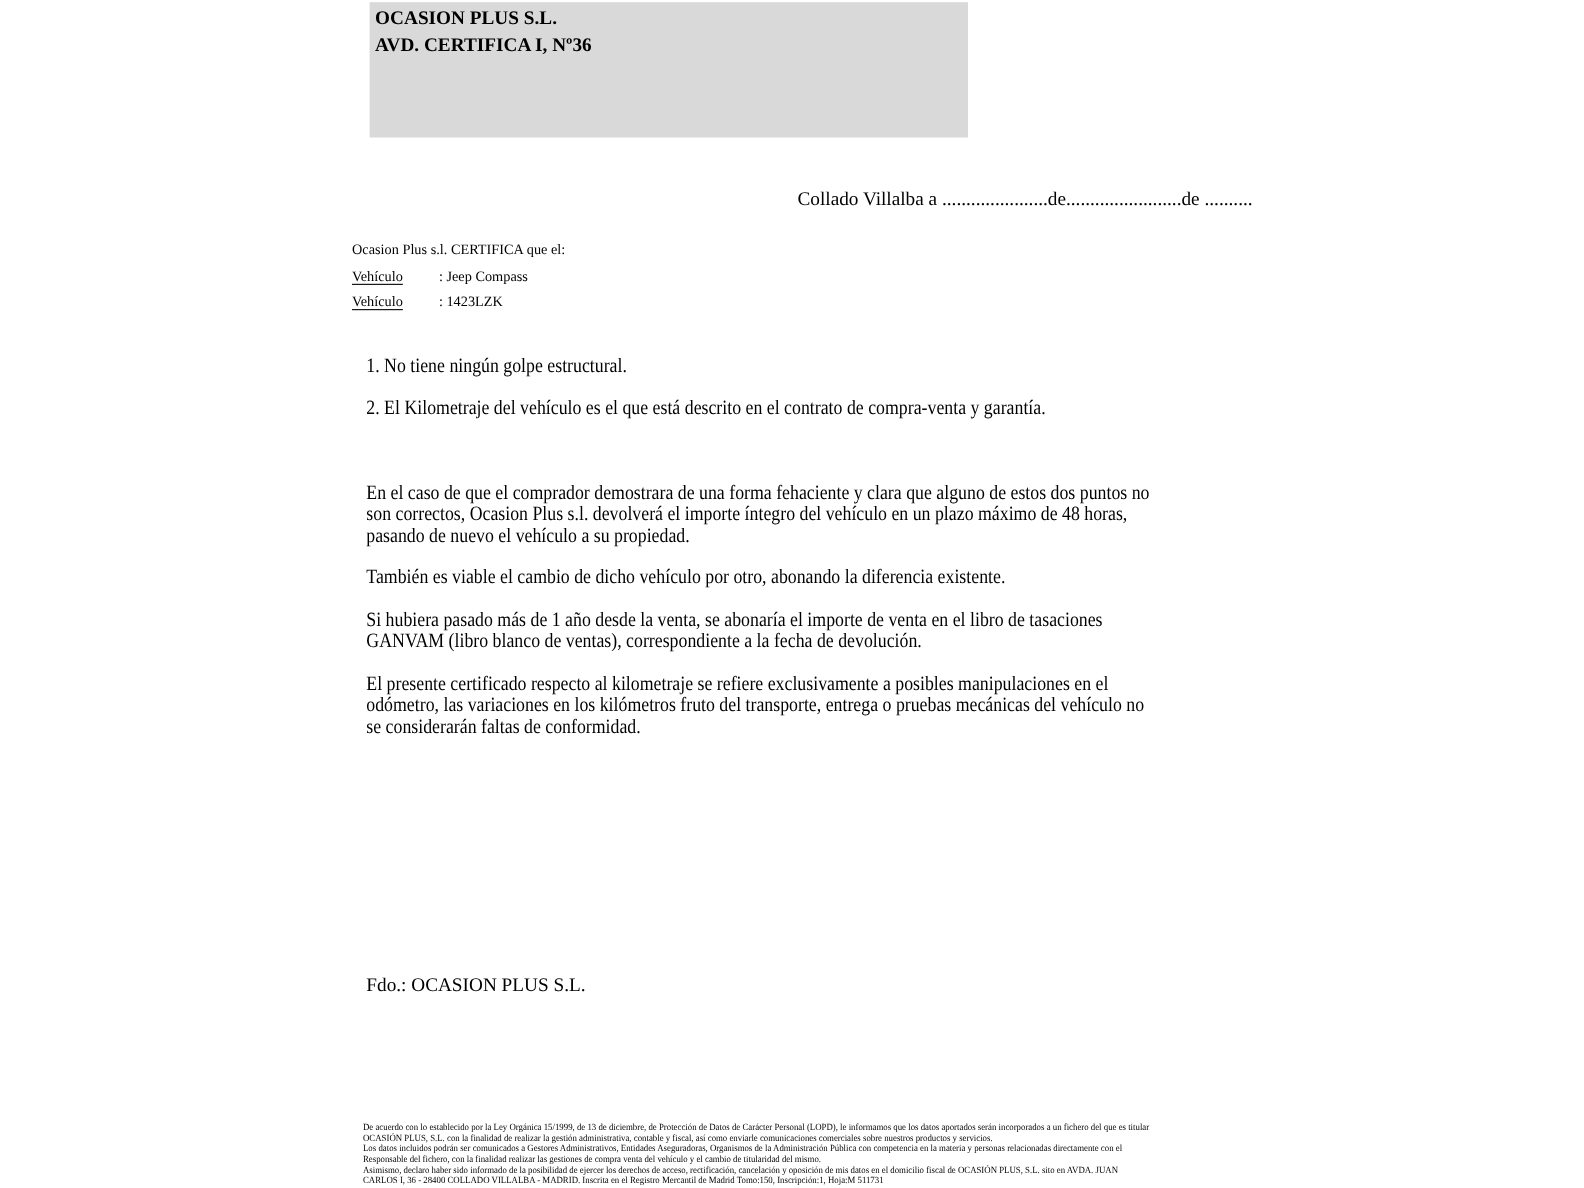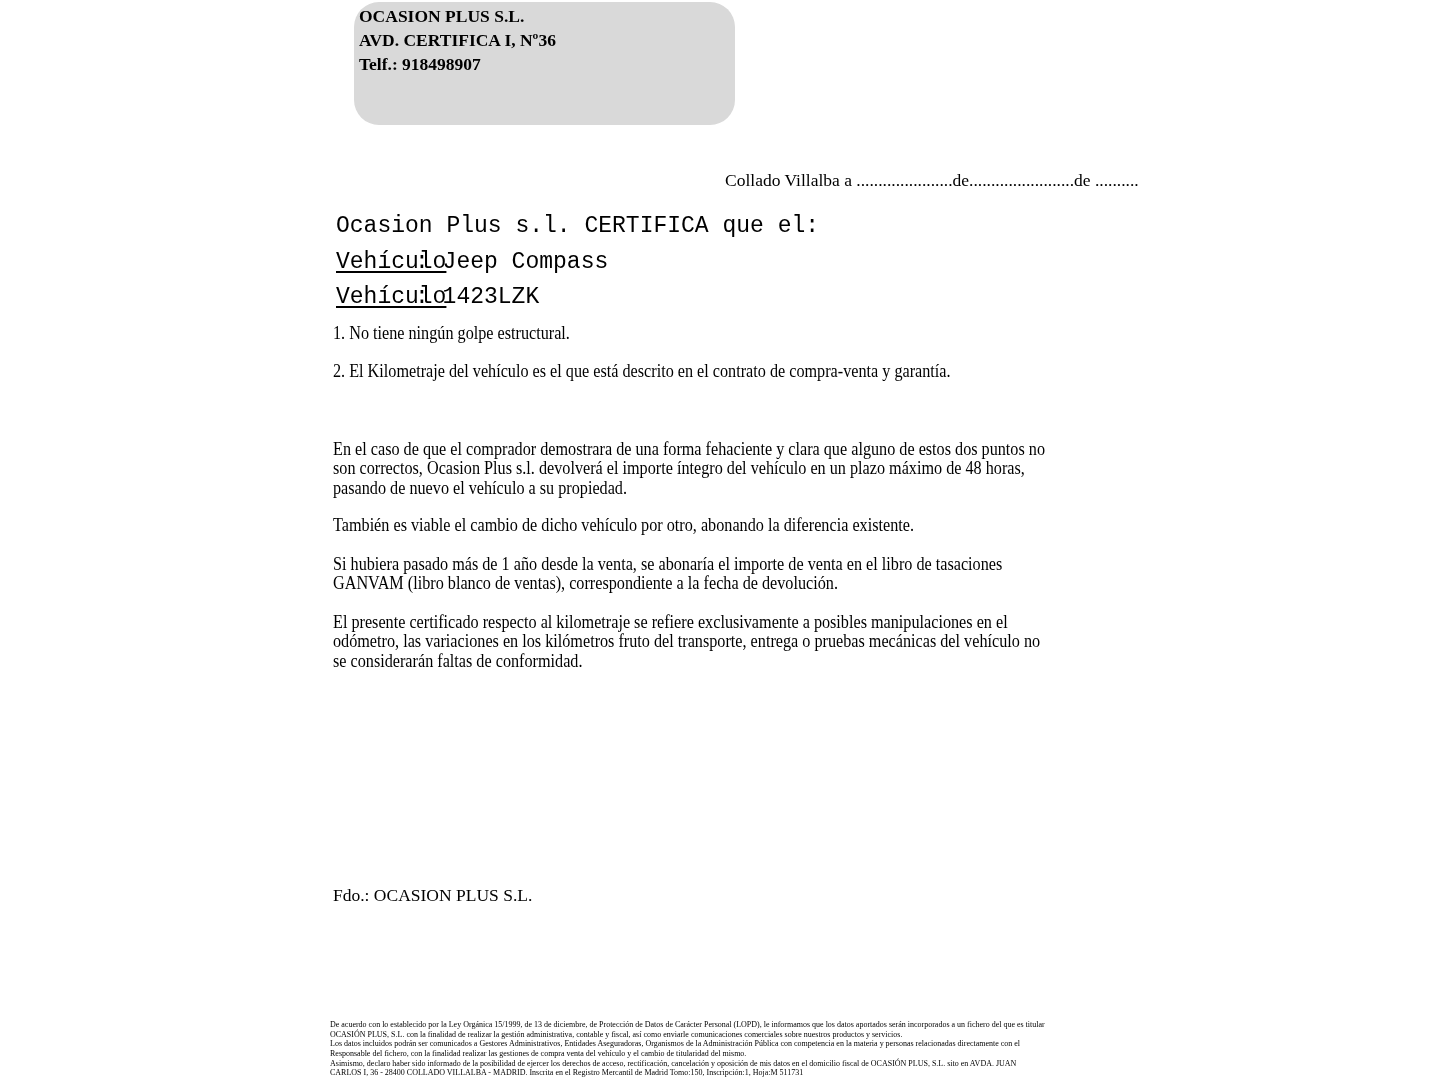--- a/index.html
+++ b/index.html
@@ -5,33 +5,33 @@
   html,body { margin:0; padding:0; }
   body {
     width:1440px; height:1080px; position:relative;
     background:#ffffff; color:#000;
     font-family:"Liberation Serif","DejaVu Serif",serif;
     overflow:hidden;
   }
   .abs { position:absolute; }
 
   #header-box {
-    left:354px; top:2px; width:381px; height:123px;
+    left:336px; top:2px; width:544px; height:123px;
     box-sizing:border-box; padding:3px 0 0 5px;
-    font-weight:bold; font-size:17.5px; line-height:23.8px;border-radius:25px;
+    font-weight:bold; font-size:17.5px; line-height:23.8px;
   }
 
   #date-line {
     left:681px; top:170px; font-size:17.5px; white-space:nowrap;margin-left:44px;
   }
 
-  #cert-block { left:336px; top:215px; font-size:23px; line-height:23.7px;font-family:Liberation Mono, monospace; }
+  #cert-block { left:320px; top:215px; font-size:13px; line-height:23.7px; }
   .cert-label { display:inline-block; width:79px; }
   .cert-label .u { text-decoration:underline; text-underline-offset:3px; }
-  .cert-row { white-space:nowrap;margin-top:12px; }
+  .cert-row { white-space:nowrap; }
 
   .condensed {
     font-size:18.5px; line-height:19.3px;
     transform:scaleX(0.875); transform-origin:0 0;
     white-space:nowrap;
   }
   #clause-1 { left:333px; top:324px; }
   #clause-2 { left:333px; top:362px; }
   #para-1   { left:333px; top:440px; }
   #para-2   { left:333px; top:516px; }
@@ -46,21 +46,20 @@
     transform:scaleX(0.93); transform-origin:0 0;
     white-space:nowrap;
   }
 </style>
 </head>
 <body>
 
 <div id="header-box" class="abs" style="background: rgb(217, 217, 217);">
   <div>OCASION PLUS S.L.</div>
   <div>AVD. CERTIFICA I, Nº36</div>
-  <div>Telf.: 918498907</div>
 </div>
 
 <div id="date-line" class="abs">Collado Villalba a ......................de........................de ..........</div>
 
 <div id="cert-block" class="abs">
   <div>Ocasion Plus s.l. CERTIFICA que el:</div>
   <div class="cert-row">
     <span class="cert-label"><span class="u">Vehículo</span></span><span>: Jeep Compass</span>
   </div>
   <div class="cert-row">

